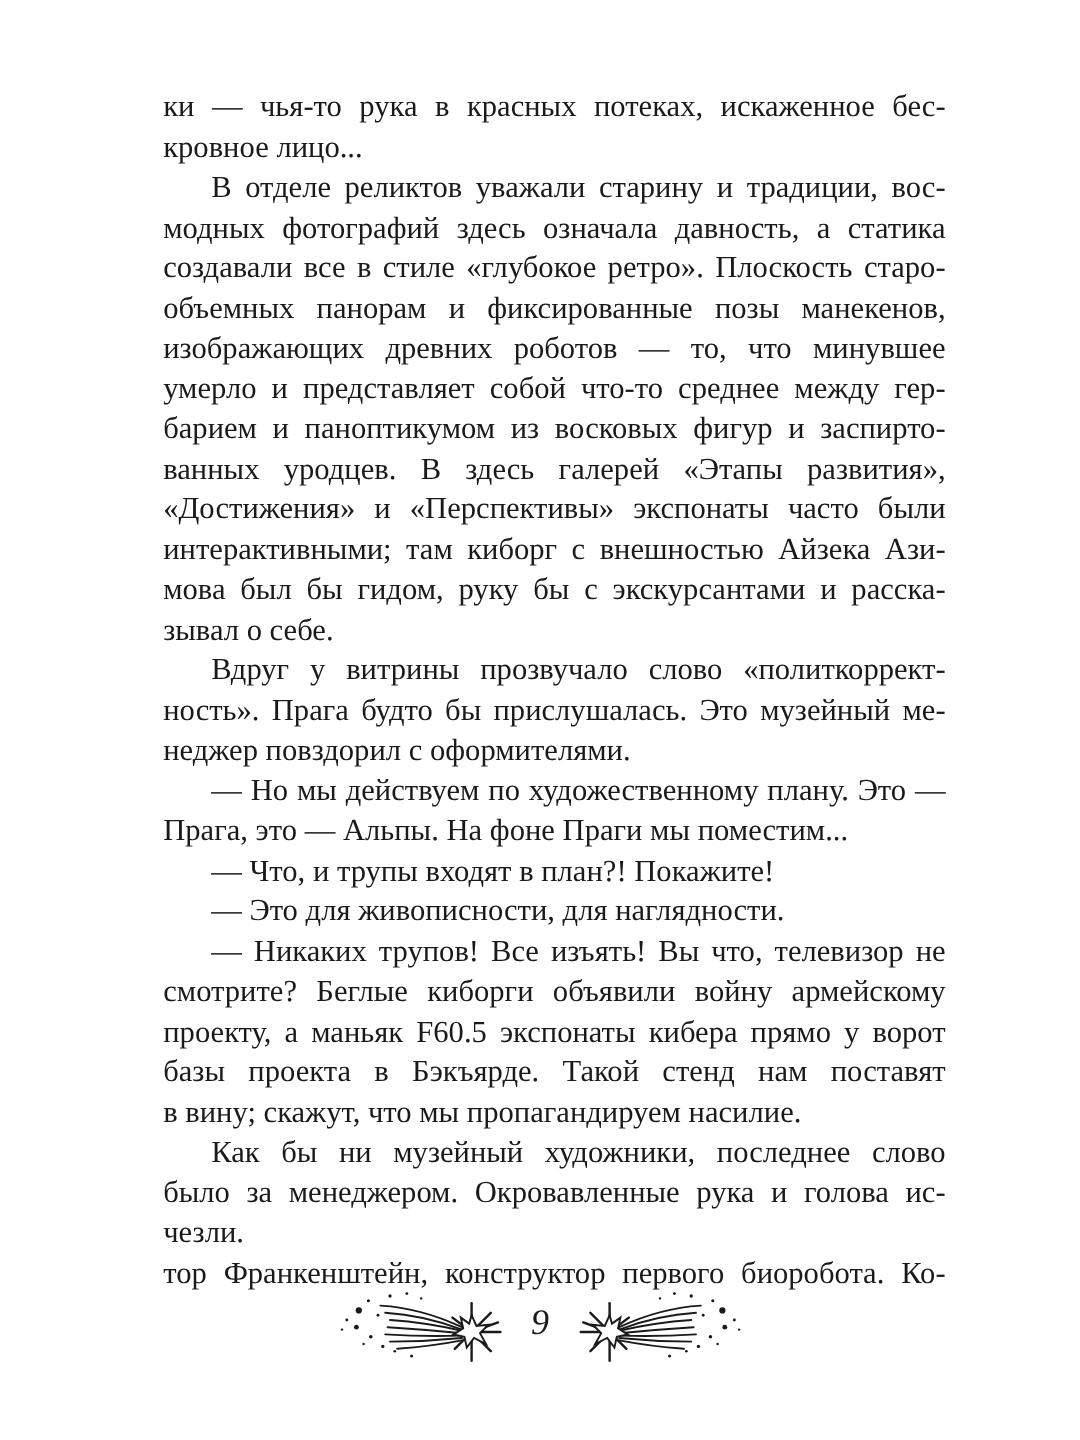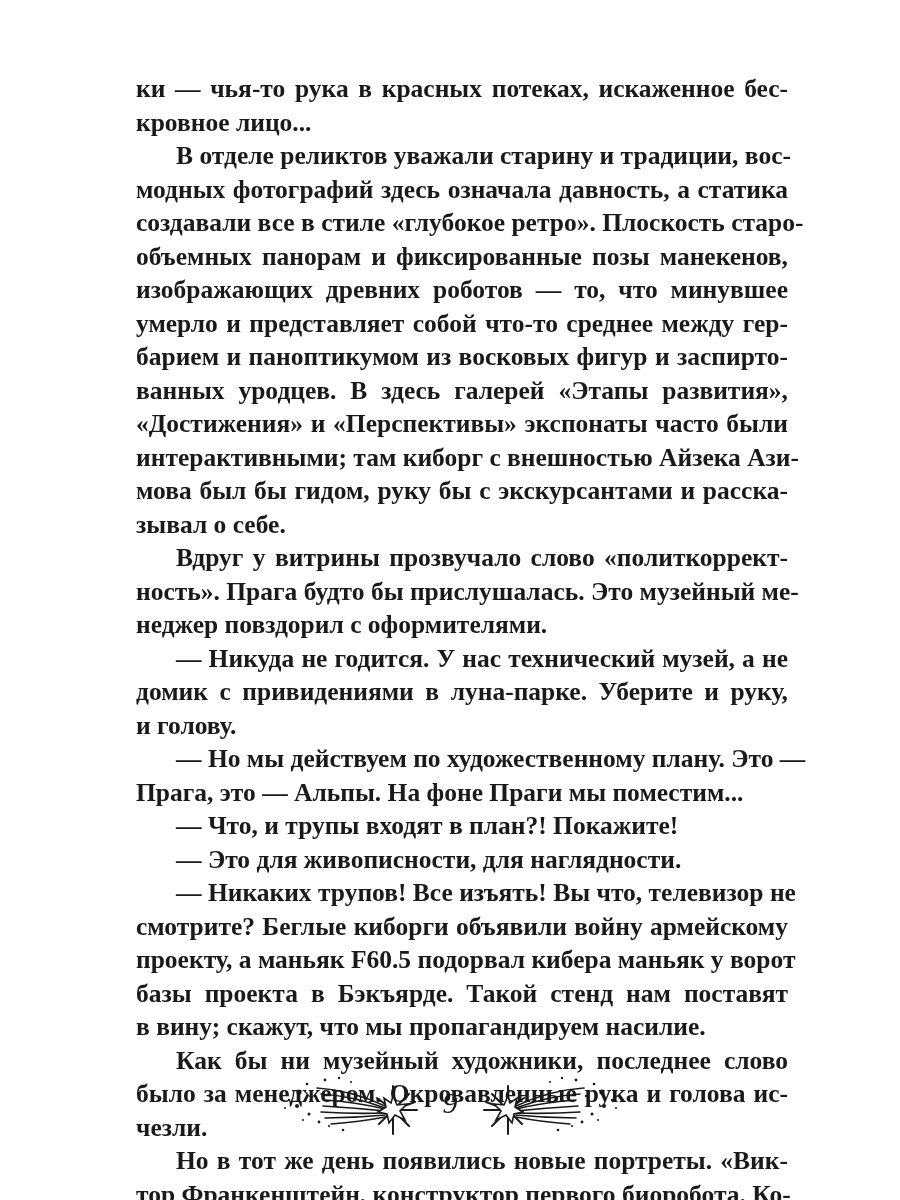--- a/index.html
+++ b/index.html
@@ -9,21 +9,21 @@
     left: 136px;
     top: 72px;
     width: 652px;
     font-family: "Liberation Serif", "DejaVu Serif", serif;
     font-size: 25.5px;
     line-height: 33.5px;
     color: #1a1a1a;
     text-align: justify;
     hyphens: manual;
   }
-  .line { display: block; white-space: nowrap; text-align-last: justify; text-align: justify; font-weight: bold; }
+  .line { display: block; white-space: nowrap; text-align-last: justify; text-align: justify; }
   .line.last { text-align-last: left; }
   .indent { padding-left: 40px; }
   .footer {
     position: absolute;
     left: 0; right: 0;
     top: 1068px;
     height: 70px;
     display: flex;
     justify-content: center;
     align-items: center;
@@ -62,55 +62,49 @@
     <span class="line">мова был бы гидом, руку бы с экскурсантами и расска-</span>
     <span class="line last">зывал о себе.</span>
   </p>
 
   <p style="margin:0">
     <span class="line indent">Вдруг у витрины прозвучало слово «политкоррект-</span>
     <span class="line">ность». Прага будто бы прислушалась. Это музейный ме-</span>
     <span class="line last">неджер повздорил с оформителями.</span>
   </p>
 
-  <p style="margin:0">
-    <span class="line indent">— Никуда не годится. У нас технический музей, а не</span>
-    <span class="line">домик с привидениями в луна-парке. Уберите и руку,</span>
-    <span class="line last">и голову.</span>
-  </p>
 
   <p style="margin:0">
     <span class="line indent">— Но мы действуем по художественному плану. Это —</span>
     <span class="line last">Прага, это — Альпы. На фоне Праги мы поместим...</span>
   </p>
 
   <p style="margin:0">
     <span class="line indent last">— Что, и трупы входят в план?! Покажите!</span>
   </p>
 
   <p style="margin:0">
     <span class="line indent last">— Это для живописности, для наглядности.</span>
   </p>
 
   <p style="margin:0">
     <span class="line indent">— Никаких трупов! Все изъять! Вы что, телевизор не</span>
     <span class="line">смотрите? Беглые киборги объявили войну армейскому</span>
-    <span class="line">проекту, а маньяк F60.5 подорвал кибера маньяк у ворот</span>
+    <span class="line">проекту, а маньяк F60.5 экспонаты кибера прямо у ворот</span>
     <span class="line">базы проекта в Бэкъярде. Такой стенд нам поставят</span>
     <span class="line last">в вину; скажут, что мы пропагандируем насилие.</span>
   </p>
 
   <p style="margin:0">
     <span class="line indent">Как бы ни музейный художники, последнее слово</span>
     <span class="line">было за менеджером. Окровавленные рука и голова ис-</span>
     <span class="line last">чезли.</span>
   </p>
 
   <p style="margin:0">
-    <span class="line indent">Но в тот же день появились новые портреты. «Вик-</span>
     <span class="line">тор Франкенштейн, конструктор первого биоробота. Ко-</span>
 
   </p>
 </div>
 
 <div class="footer">
   <svg class="ornament left" viewBox="0 0 140 70">
     <g fill="#1a1a1a" stroke="#1a1a1a">
 
       <circle cx="8" cy="32" r="1.2" stroke="none"></circle>

